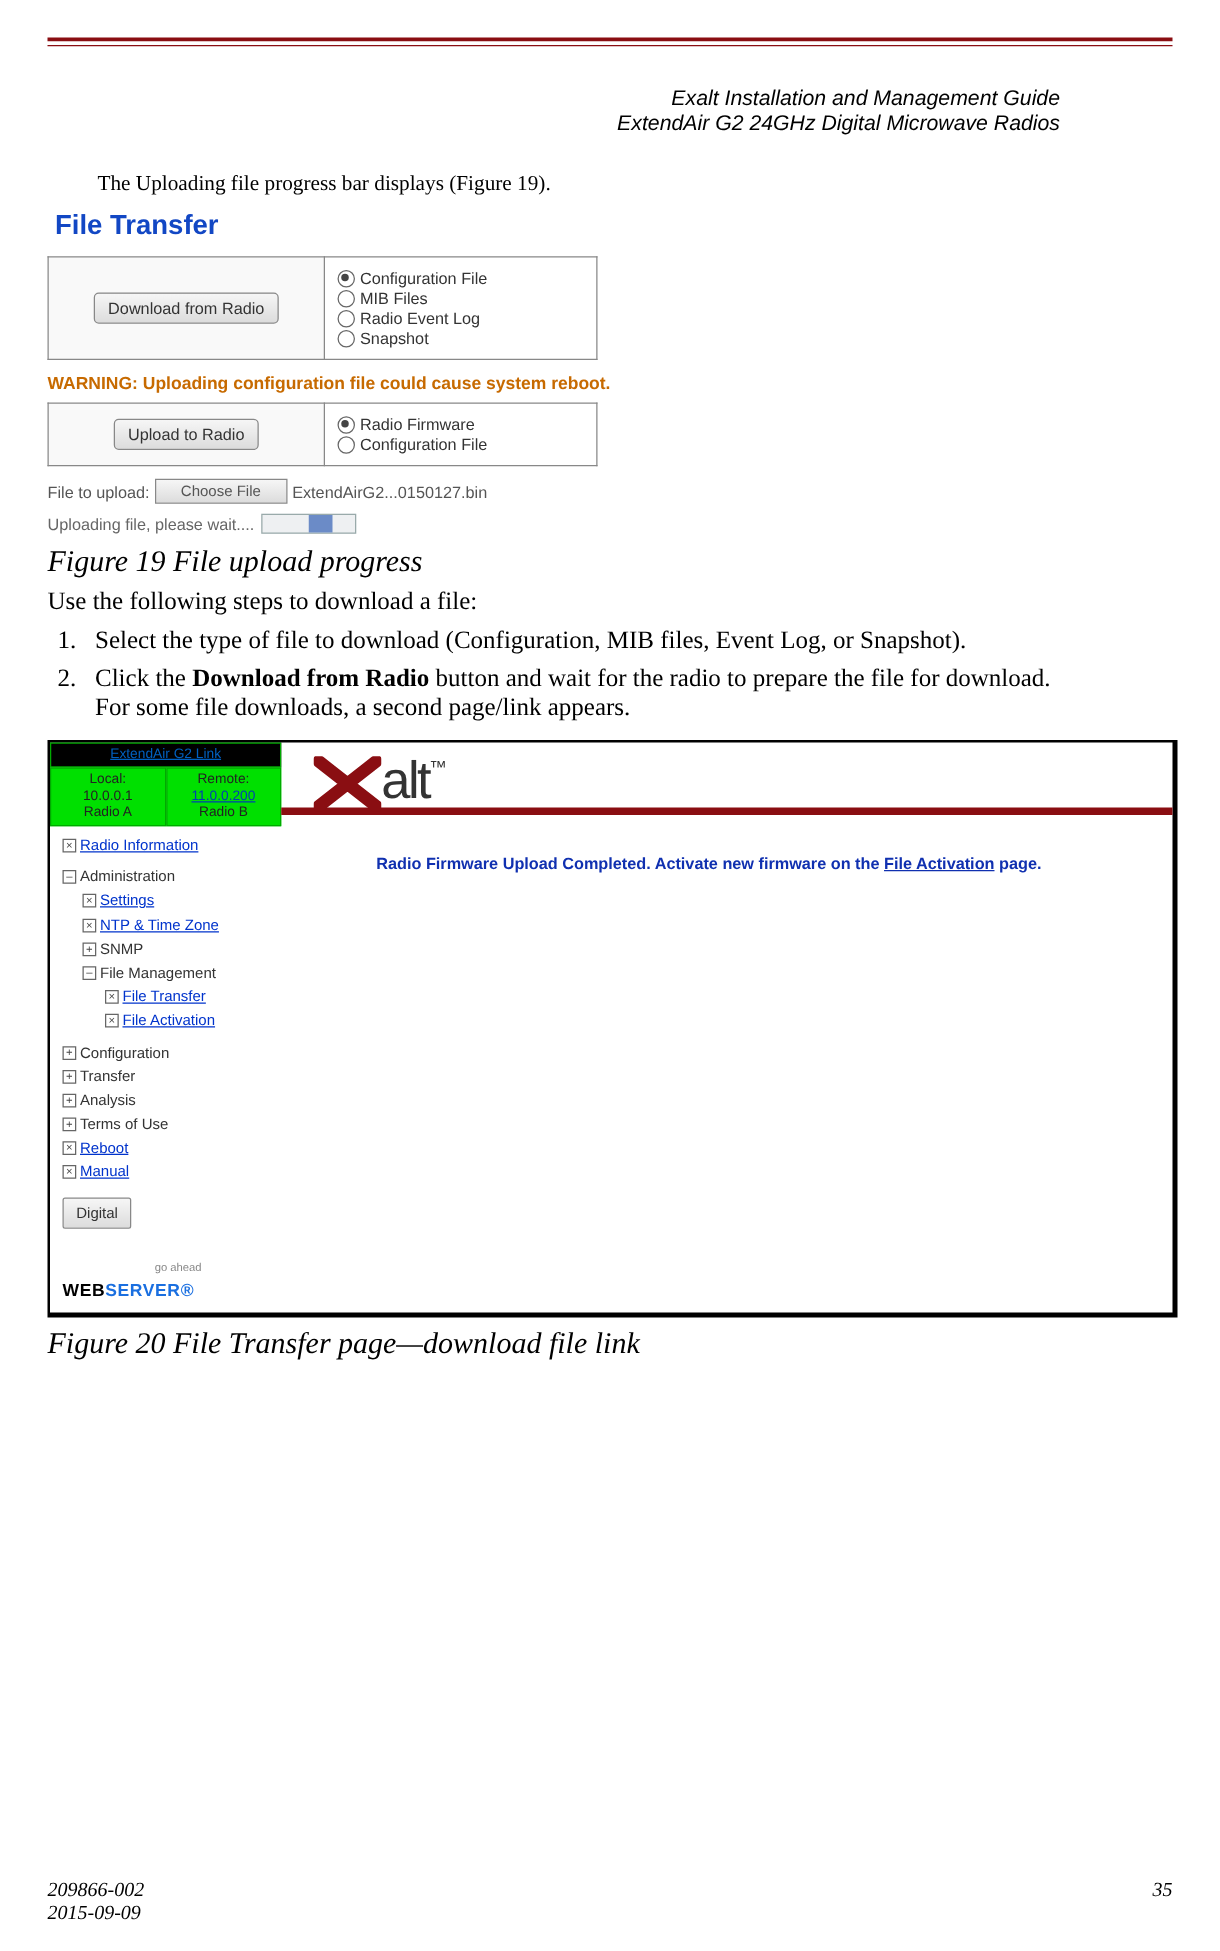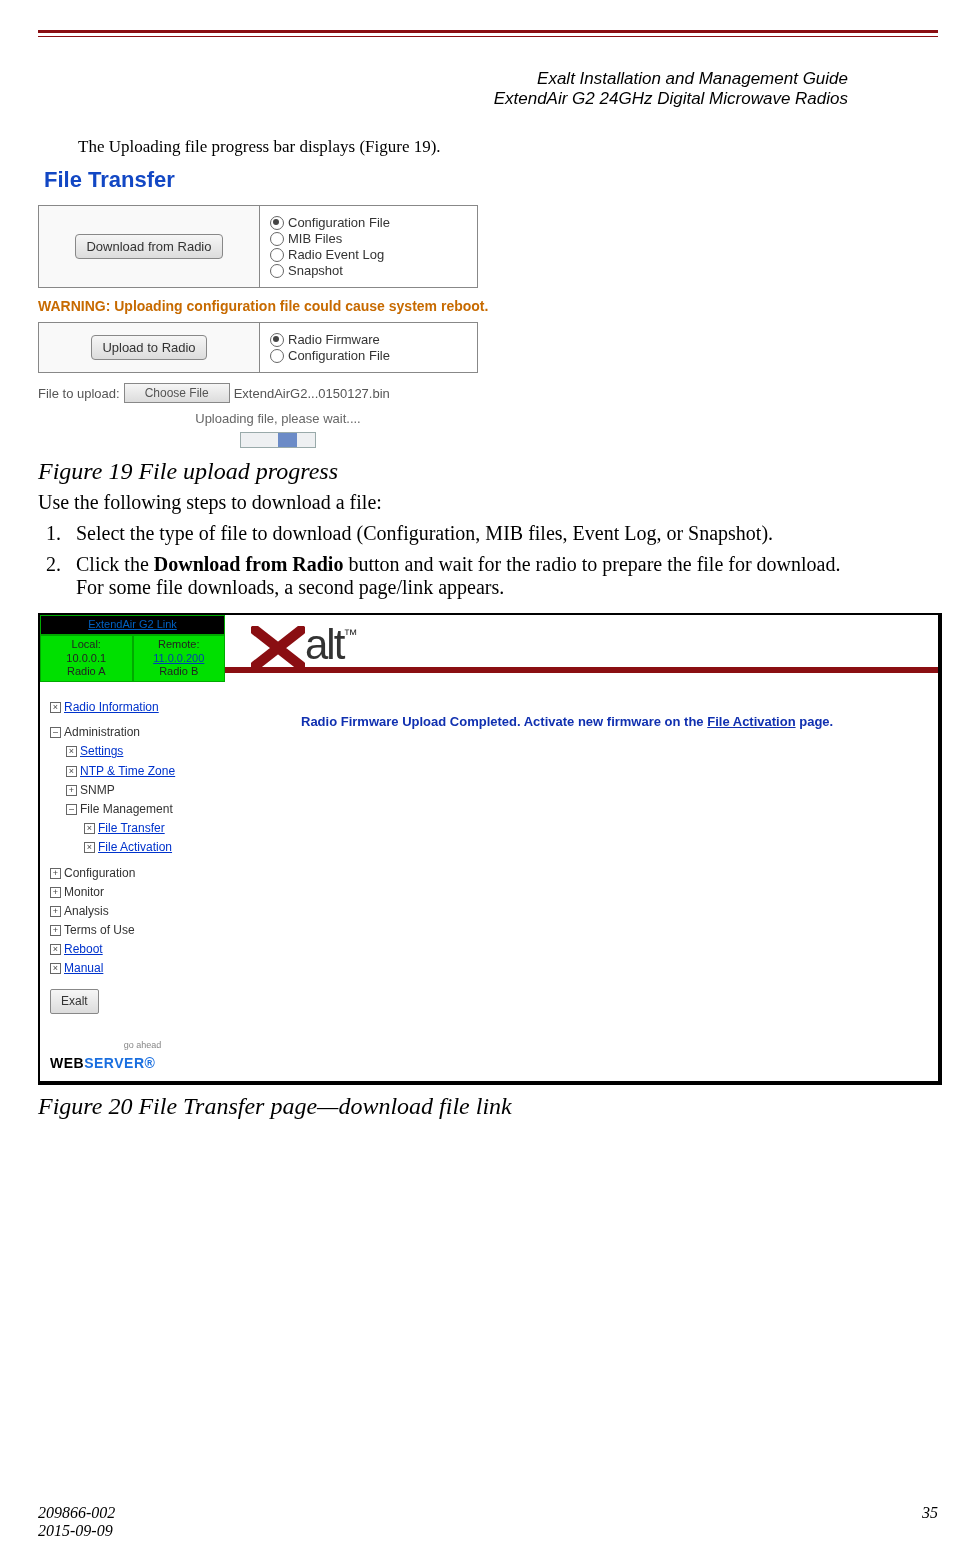--- a/index.html
+++ b/index.html
@@ -139,21 +139,20 @@
     padding: 2px 20px;
     font-size: 12px;
   }
   .uploading-line {
     font-size: 13px;
     color: #666;
     margin: 8px 0 0 0;
     display: flex;
     align-items: center;
     gap: 6px;
-    flex-direction: column;
   }
   .prog {
     display: inline-flex;
     border: 1px solid #9aa;
     height: 14px;
     width: 74px;
     background: #eef0f2;
   }
   .prog span { flex:1; }
   .prog .filled { background: #6b8bc7; }
@@ -210,21 +209,21 @@
   .exalt-logo {
     font-family: Arial, sans-serif;
     font-size: 42px;
     font-weight: 300;
     color: #333;
     position: relative;
     z-index: 2;
     letter-spacing: -2px;
   }
   .exalt-logo svg { vertical-align: middle; }
-  .fig20-body { display: flex; min-height: 380px; margin-top: 10px; }
+  .fig20-body { display: flex; min-height: 380px; }
   .sidebar {
     width: 185px;
     padding: 6px 6px 6px 10px;
     border-right: 0;
     font-size: 12px;
     line-height: 1.6;
   }
   .sidebar a { color: #0033cc; text-decoration: underline; }
   .sidebar .plain { color: #333; }
   .box-icon {
@@ -409,26 +408,26 @@
       <div class="sidebar">
         <div><span class="box-icon">×</span><a>Radio Information</a></div>
         <div class="plain" style="margin-top:6px;"><span class="box-icon">–</span><span>Administration</span></div>
         <div class="indent1"><span class="box-icon">×</span><a>Settings</a></div>
         <div class="indent1"><span class="box-icon">×</span><a>NTP &amp; Time Zone</a></div>
         <div class="indent1 plain"><span class="box-icon">+</span><span>SNMP</span></div>
         <div class="indent1 plain"><span class="box-icon">–</span><span>File Management</span></div>
         <div class="indent2"><span class="box-icon">×</span><a>File Transfer</a></div>
         <div class="indent2"><span class="box-icon">×</span><a>File Activation</a></div>
         <div class="plain" style="margin-top:6px;"><span class="box-icon">+</span><span>Configuration</span></div>
-        <div class="plain"><span class="box-icon">+</span><span>Monitor</span></div>
+        <div class="plain"><span class="box-icon">+</span><span>Transfer</span></div>
         <div class="plain"><span class="box-icon">+</span><span>Analysis</span></div>
         <div class="plain"><span class="box-icon">+</span><span>Terms of Use</span></div>
         <div><span class="box-icon">×</span><a>Reboot</a></div>
         <div><span class="box-icon">×</span><a>Manual</a></div>
-        <div class="logout-btn">Exalt</div>
+        <div class="logout-btn">Digital</div>
         <div class="webserver">
           <span class="go">go ahead</span>
           <span>WEB</span><span class="srv">SERVER</span><span style="color:#1a6fe0;">®</span>
         </div>
       </div>
       <div class="main-msg">
         <span>Radio Firmware Upload Completed. Activate new firmware on the </span><a>File Activation</a><span> page.</span>
       </div>
     </div>
   </div>

